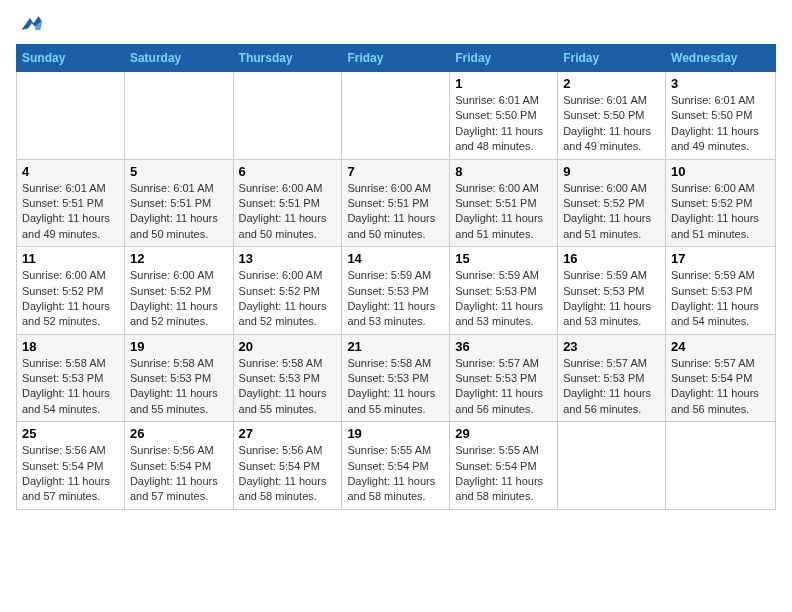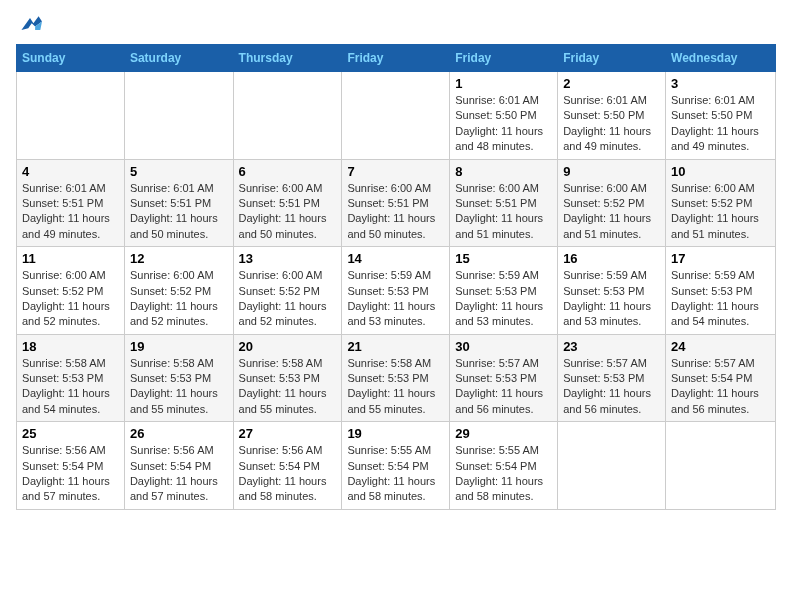--- a/index.html
+++ b/index.html
@@ -253,21 +253,21 @@
 Sunset: 5:53 PM
 Daylight: 11 hours and 55 minutes.</div>
         </td>
         <td>
           <span class="day-num">21</span>
           <div class="day-info" style="white-space: pre-line;">Sunrise: 5:58 AM
 Sunset: 5:53 PM
 Daylight: 11 hours and 55 minutes.</div>
         </td>
         <td>
-          <span class="day-num">30</span>
+          <span class="day-num">36</span>
           <div class="day-info" style="white-space: pre-line;">Sunrise: 5:57 AM
 Sunset: 5:53 PM
 Daylight: 11 hours and 56 minutes.</div>
         </td>
         <td>
           <span class="day-num">23</span>
           <div class="day-info" style="white-space: pre-line;">Sunrise: 5:57 AM
 Sunset: 5:53 PM
 Daylight: 11 hours and 56 minutes.</div>
         </td>

